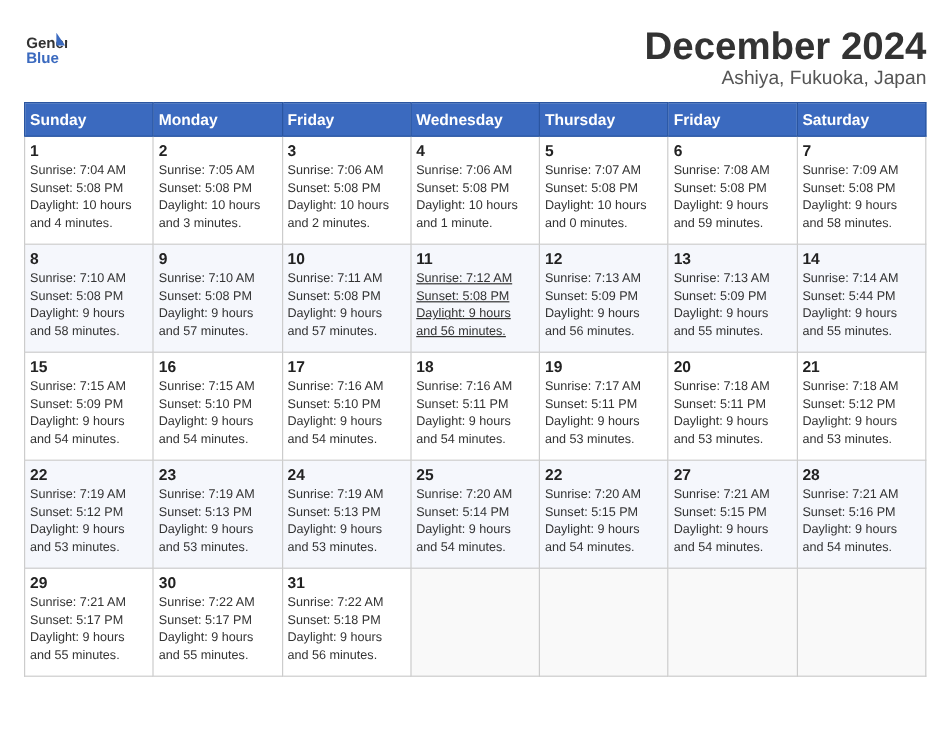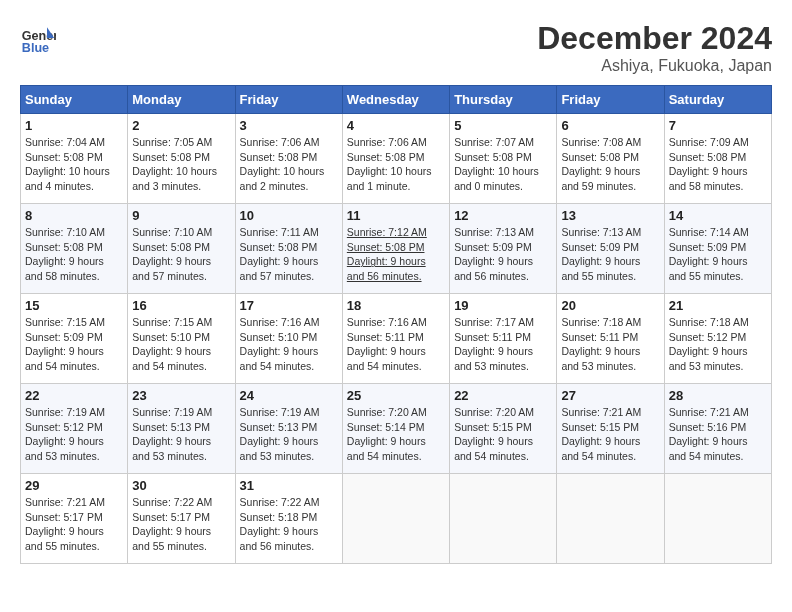--- a/index.html
+++ b/index.html
@@ -198,21 +198,21 @@
         <td>
           <span class="day-num">13</span>
           <div class="day-info" style="white-space: pre-line;">Sunrise: 7:13 AM
 Sunset: 5:09 PM
 Daylight: 9 hours
 and 55 minutes.</div>
         </td>
         <td>
           <span class="day-num">14</span>
           <div class="day-info" style="white-space: pre-line;">Sunrise: 7:14 AM
-Sunset: 5:09 PM
+Sunset: 5:44 PM
 Daylight: 9 hours
 and 55 minutes.</div>
         </td>
       </tr>
       <tr>
         <td>
           <span class="day-num">15</span>
           <div class="day-info" style="white-space: pre-line;">Sunrise: 7:15 AM
 Sunset: 5:09 PM
 Daylight: 9 hours

